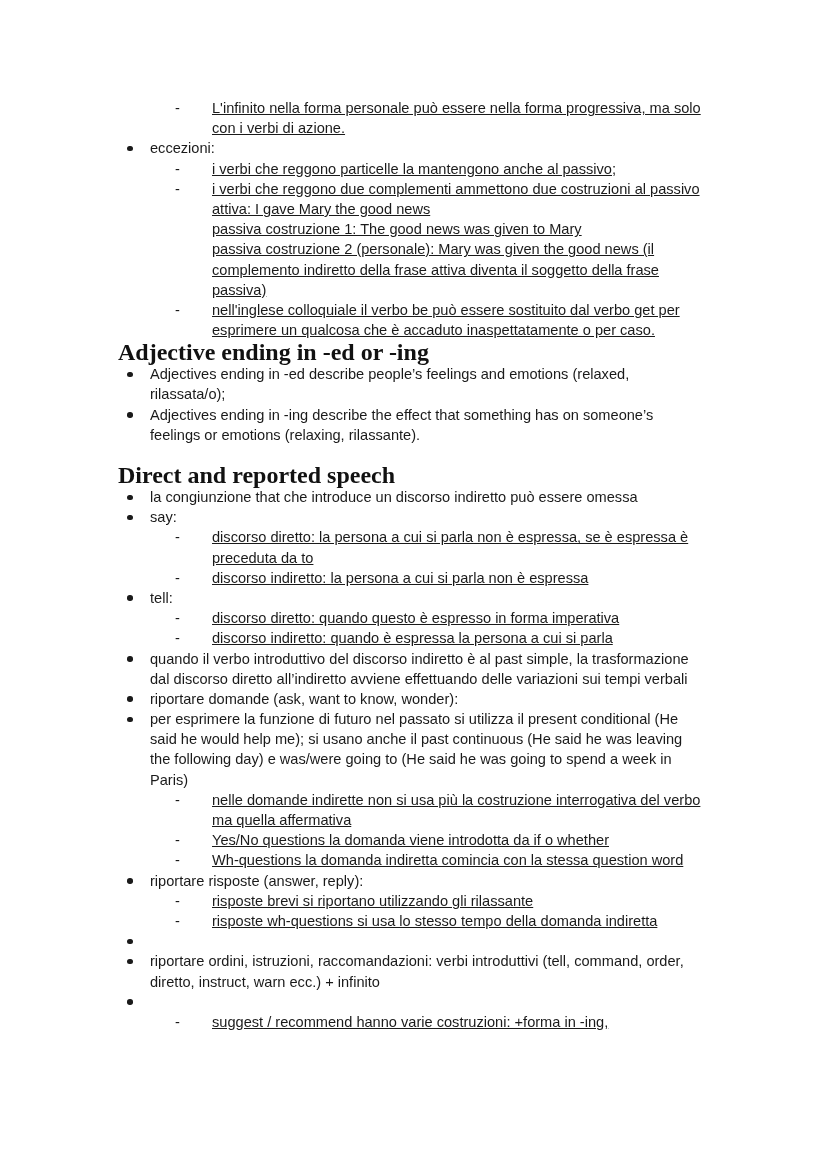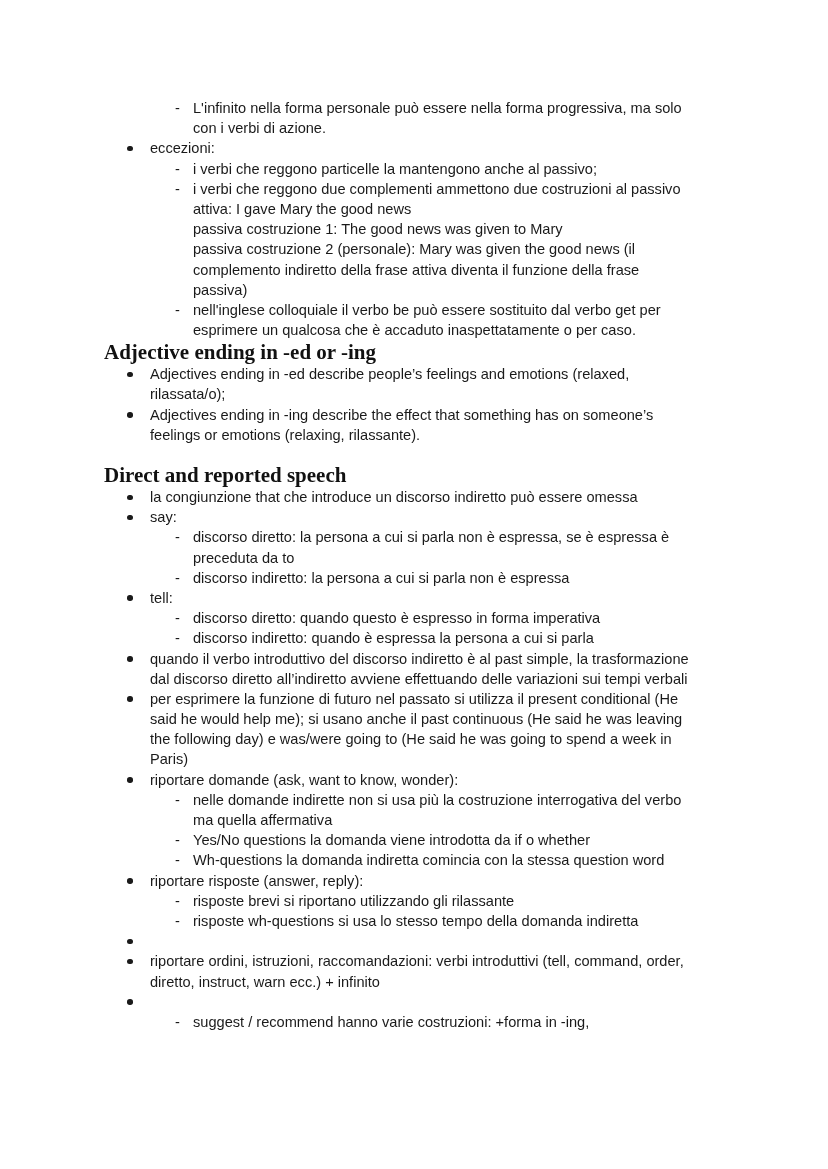--- a/index.html
+++ b/index.html
@@ -4,29 +4,29 @@
 <style>
   html, body { margin: 0; padding: 0; background: #ffffff; }
   body { width: 828px; height: 1169px; position: relative; overflow: hidden; }
   .page {
     position: absolute; left: 0; top: 0; width: 828px; height: 1169px;
     font-family: "Liberation Sans", sans-serif; font-size: 14.6px; color: #1a1a1a;
   }
   .content { position: absolute; left: 100px; top: 98px; width: 640px; }
   .line { position: relative; line-height: 20.2px; height: 20.2px; white-space: nowrap; }
   .b-text { position: absolute; left: 50px; }
-  .d-text { position: absolute; left: 93px; }
+  .d-text { position: absolute; left: 112px; text-decoration: underline; }
   .bullet {
     position: absolute; left: 27px; top: 7.5px; width: 5.5px; height: 5.5px;
     background: #1a1a1a; border-radius: 50%;
   }
   .dash { position: absolute; left: 75px; top: 0; }
   .heading {
-    font-family: "Liberation Serif", serif; font-weight: bold; font-size: 21px;
-    color: #111; line-height: 24px; height: 24px; white-space: nowrap; margin-left: 4px;
+    font-family: "Liberation Serif", serif; font-weight: bold; font-size: 24px;
+    color: #111; line-height: 24px; height: 24px; white-space: nowrap; margin-left: 18px;
   }
   .gap { height: 18px; }
 </style>
 </head>
 <body>
 
 <div class="page">
   <div class="content" id="content">
       <div>
         <div>
@@ -58,21 +58,21 @@
           <div class="line">
             <span class="d-text">attiva: I gave Mary the good news</span>
           </div>
           <div class="line">
             <span class="d-text">passiva costruzione 1: The good news was given to Mary</span>
           </div>
           <div class="line">
             <span class="d-text">passiva costruzione 2 (personale): Mary was given the good news (il</span>
           </div>
           <div class="line">
-            <span class="d-text">complemento indiretto della frase attiva diventa il funzione della frase</span>
+            <span class="d-text">complemento indiretto della frase attiva diventa il soggetto della frase</span>
           </div>
           <div class="line">
             <span class="d-text">passiva)</span>
           </div>
         </div>
         <div>
           <div class="line">
             <span class="dash">-</span>
             <span class="d-text">nell'inglese colloquiale il verbo be può essere sostituito dal verbo get per</span>
           </div>
@@ -155,36 +155,36 @@
             <span class="bullet"></span>
             <span class="b-text">quando il verbo introduttivo del discorso indiretto è al past simple, la trasformazione</span>
           </div>
           <div class="line">
             <span class="b-text">dal discorso diretto all’indiretto avviene effettuando delle variazioni sui tempi verbali</span>
           </div>
         </div>
         <div>
           <div class="line">
             <span class="bullet"></span>
+            <span class="b-text">riportare domande (ask, want to know, wonder):</span>
+          </div>
+        </div>
+        <div>
+          <div class="line">
+            <span class="bullet"></span>
             <span class="b-text">per esprimere la funzione di futuro nel passato si utilizza il present conditional (He</span>
           </div>
           <div class="line">
             <span class="b-text">said he would help me); si usano anche il past continuous (He said he was leaving</span>
           </div>
           <div class="line">
             <span class="b-text">the following day) e was/were going to (He said he was going to spend a week in</span>
           </div>
           <div class="line">
             <span class="b-text">Paris)</span>
-          </div>
-        </div>
-        <div>
-          <div class="line">
-            <span class="bullet"></span>
-            <span class="b-text">riportare domande (ask, want to know, wonder):</span>
           </div>
         </div>
         <div>
           <div class="line">
             <span class="dash">-</span>
             <span class="d-text">nelle domande indirette non si usa più la costruzione interrogativa del verbo</span>
           </div>
           <div class="line">
             <span class="d-text">ma quella affermativa</span>
           </div>

